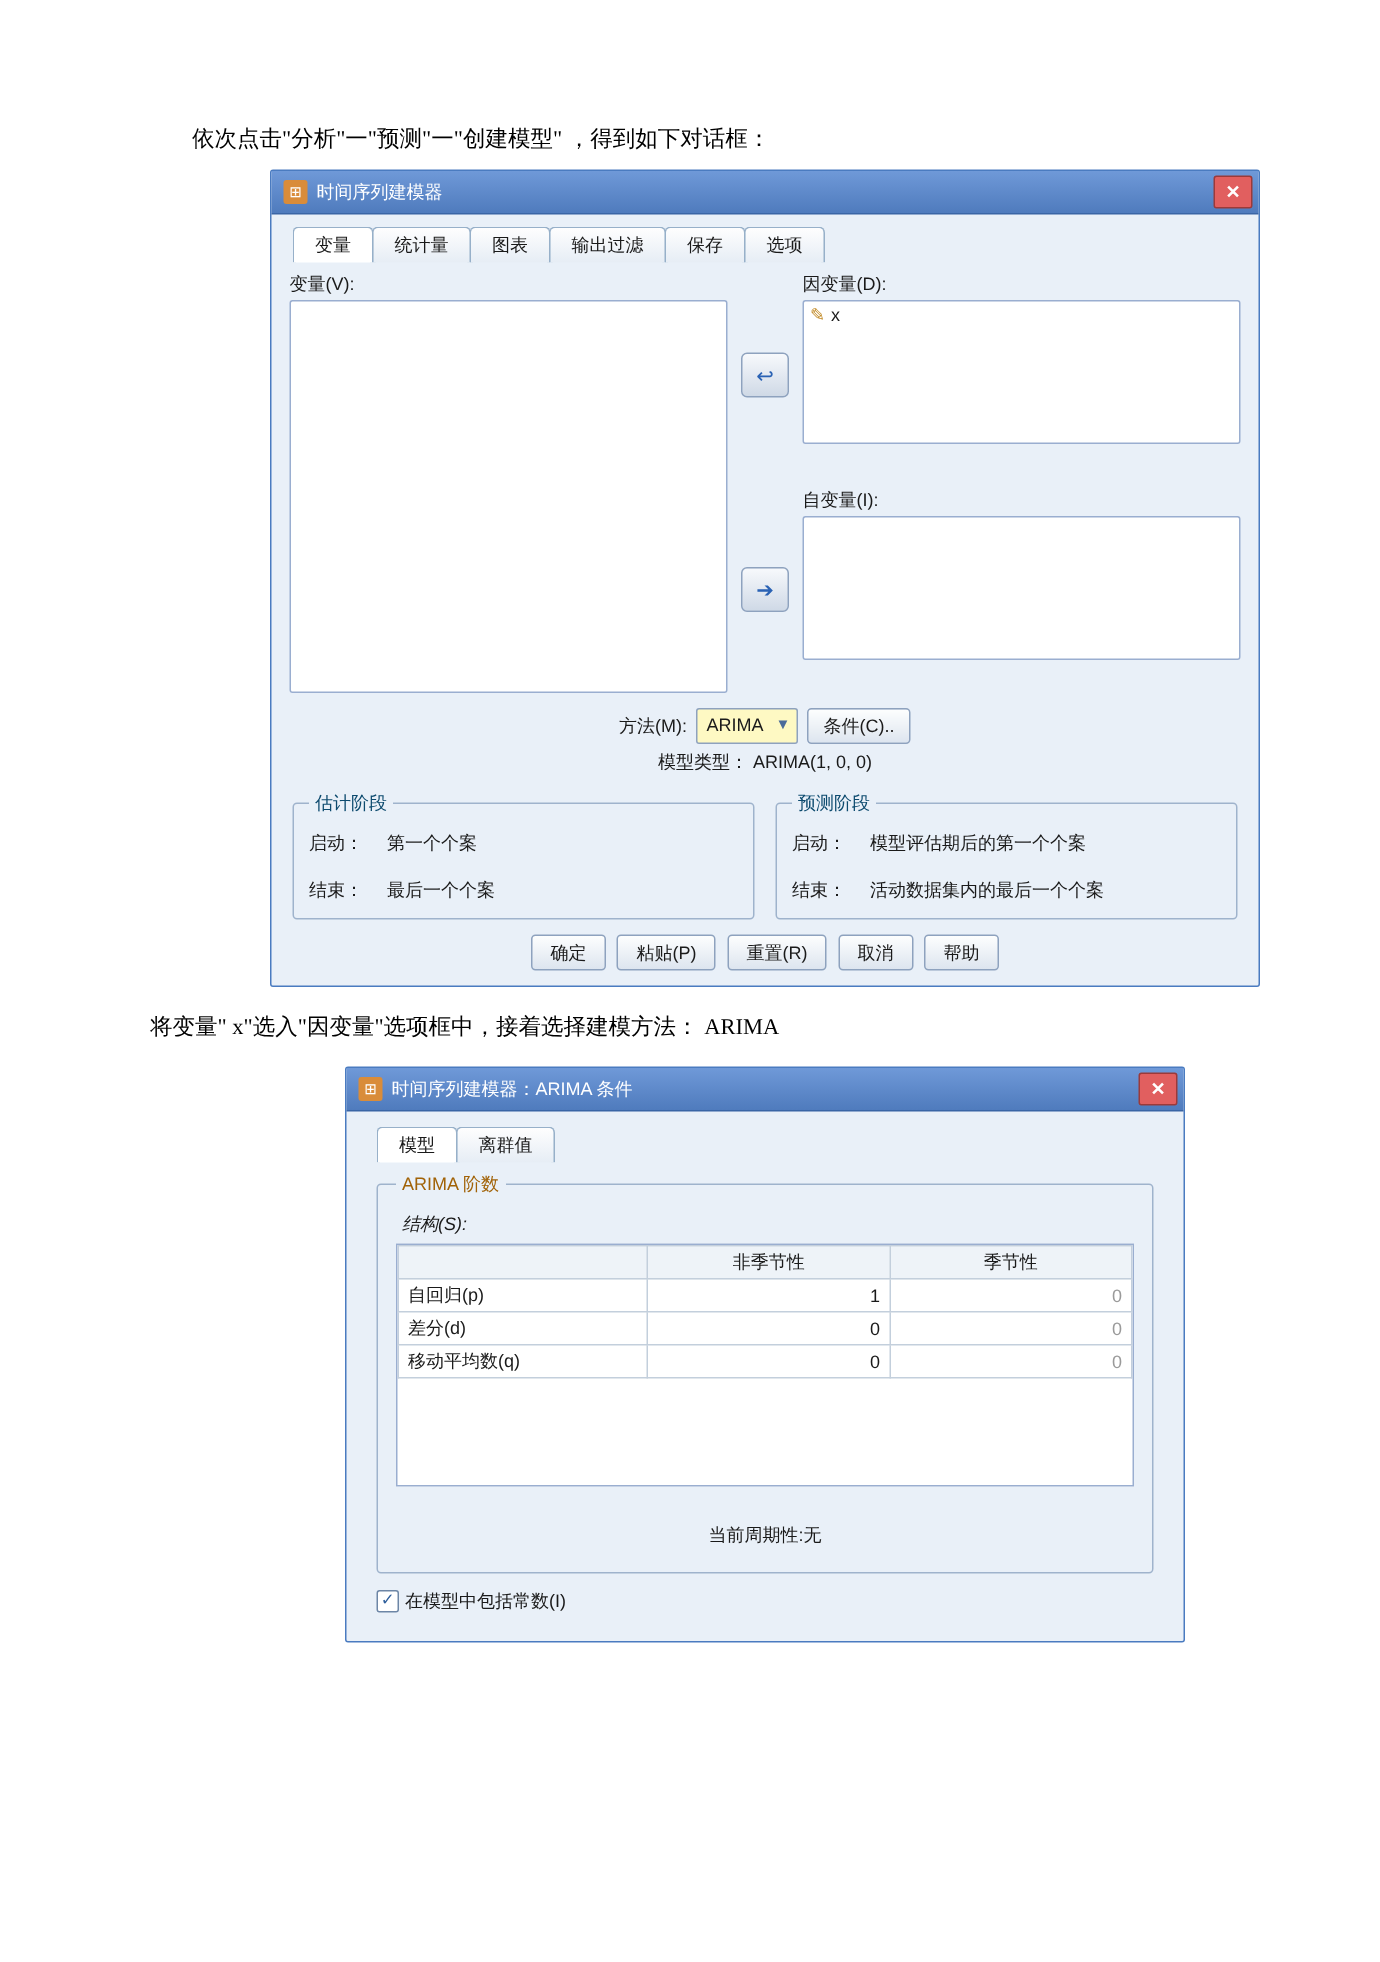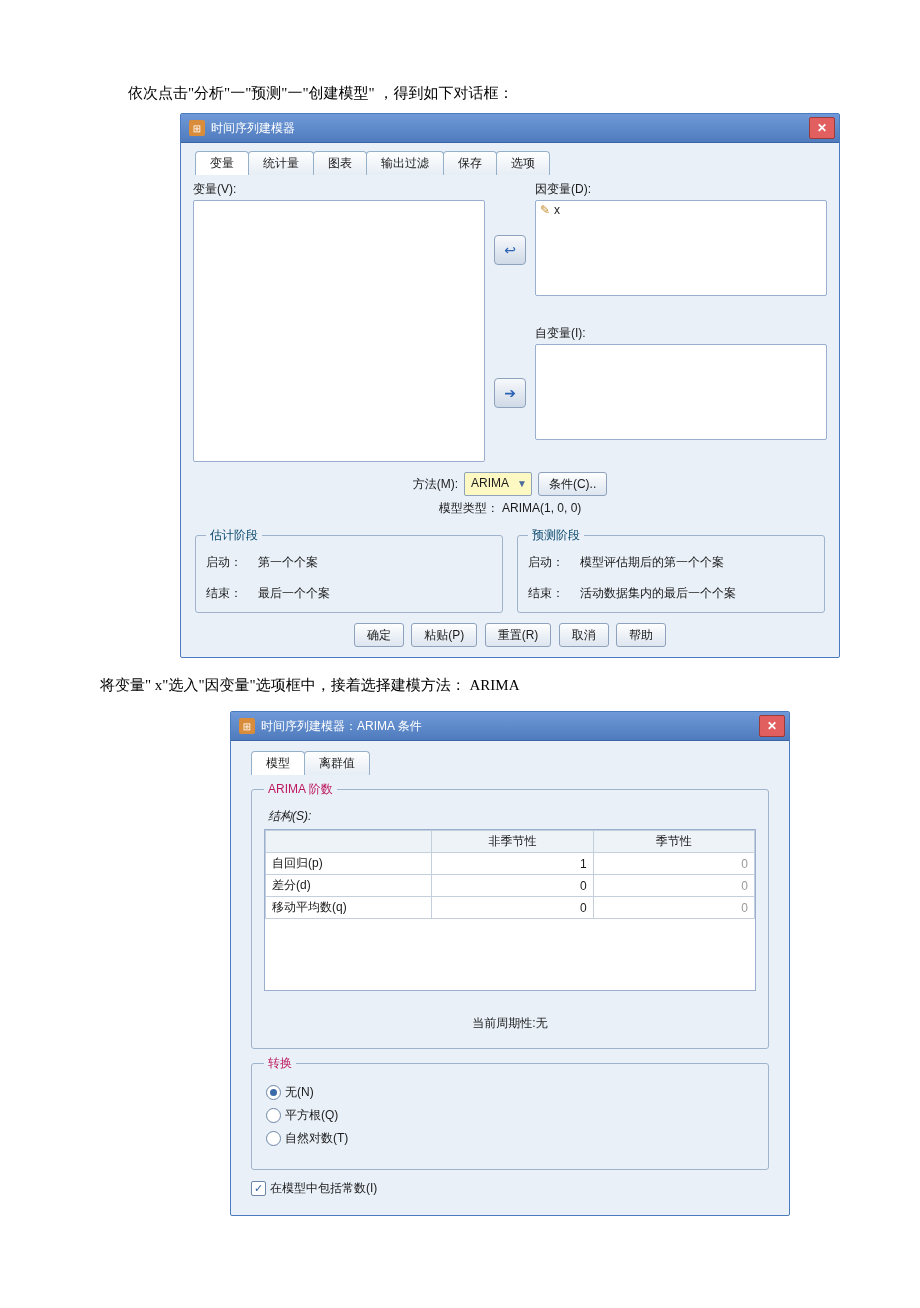--- a/index.html
+++ b/index.html
@@ -134,21 +134,21 @@
 
   .dlg-buttons { text-align:center; margin-top:10px; }
   .dlg-buttons .btn { margin: 0 2px; padding: 0 12px; }
 
   
   .d2 .body-area { padding: 10px 18px 12px 18px; }
   fieldset.outer {
     border:1px solid #9fb3cc; border-radius:3px;
     padding: 6px 12px 16px 12px; margin-top: 6px;
   }
-  fieldset.outer legend { padding:0 4px; color:#be185d; font-size:12px; }
+  fieldset.outer legend { padding:0 4px; color:#a16207; font-size:12px; }
   .struct-label { font-size:12px; margin:4px 0 4px 4px;font-style:italic; }
   .tablewrap {
     border:1px solid #9aaed0; background:#fff; height:160px; overflow:hidden;
   }
   .ord-table { width:100%; border-collapse: collapse; font-size:12px; }
   .ord-table th, .ord-table td {
     border:1px solid #c3cfdc; padding:2px 6px;
   }
   .ord-table th { background:#eef3f8; font-weight: normal; text-align:center; }
   .ord-table td.num { text-align:right; }
@@ -308,35 +308,20 @@
                 <td>移动平均数(q)</td>
                 <td class="num">0</td>
                 <td class="num gray">0</td>
               </tr>
             </tbody>
               </table>
           </div>
           <div class="period-line">当前周期性:无</div>
         </fieldset>
 
-        <fieldset class="outer">
-          <legend>转换</legend>
-          <div class="radio-row">
-            <span class="radio checked"></span>
-            <span>无(N)</span>
-          </div>
-          <div class="radio-row">
-            <span class="radio"></span>
-            <span>平方根(Q)</span>
-          </div>
-          <div class="radio-row">
-            <span class="radio"></span>
-            <span>自然对数(T)</span>
-          </div>
-        </fieldset>
 
         <div class="check-row" style="margin-top:10px;">
           <span class="checkbox checked"></span>
           <span>在模型中包括常数(I)</span>
         </div>
 
       </div>
     </div>
   </div>
 </div>

